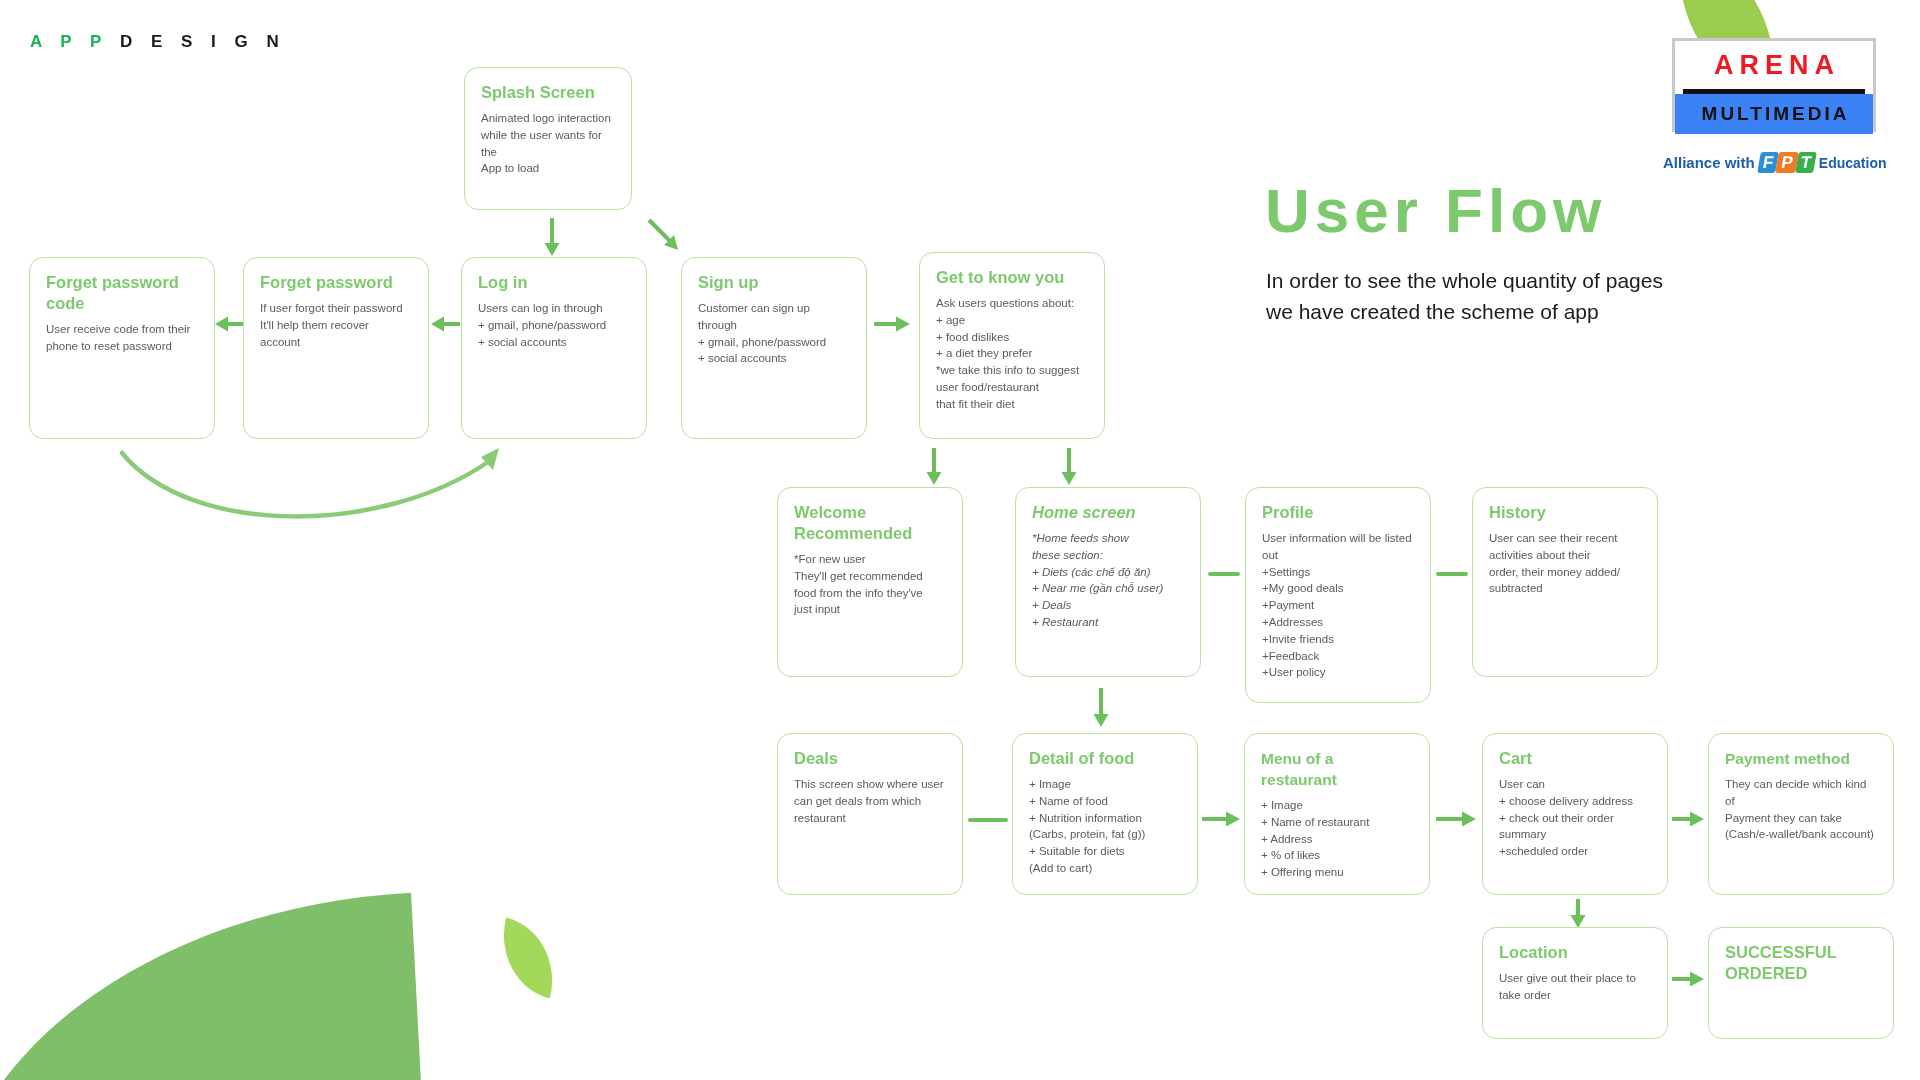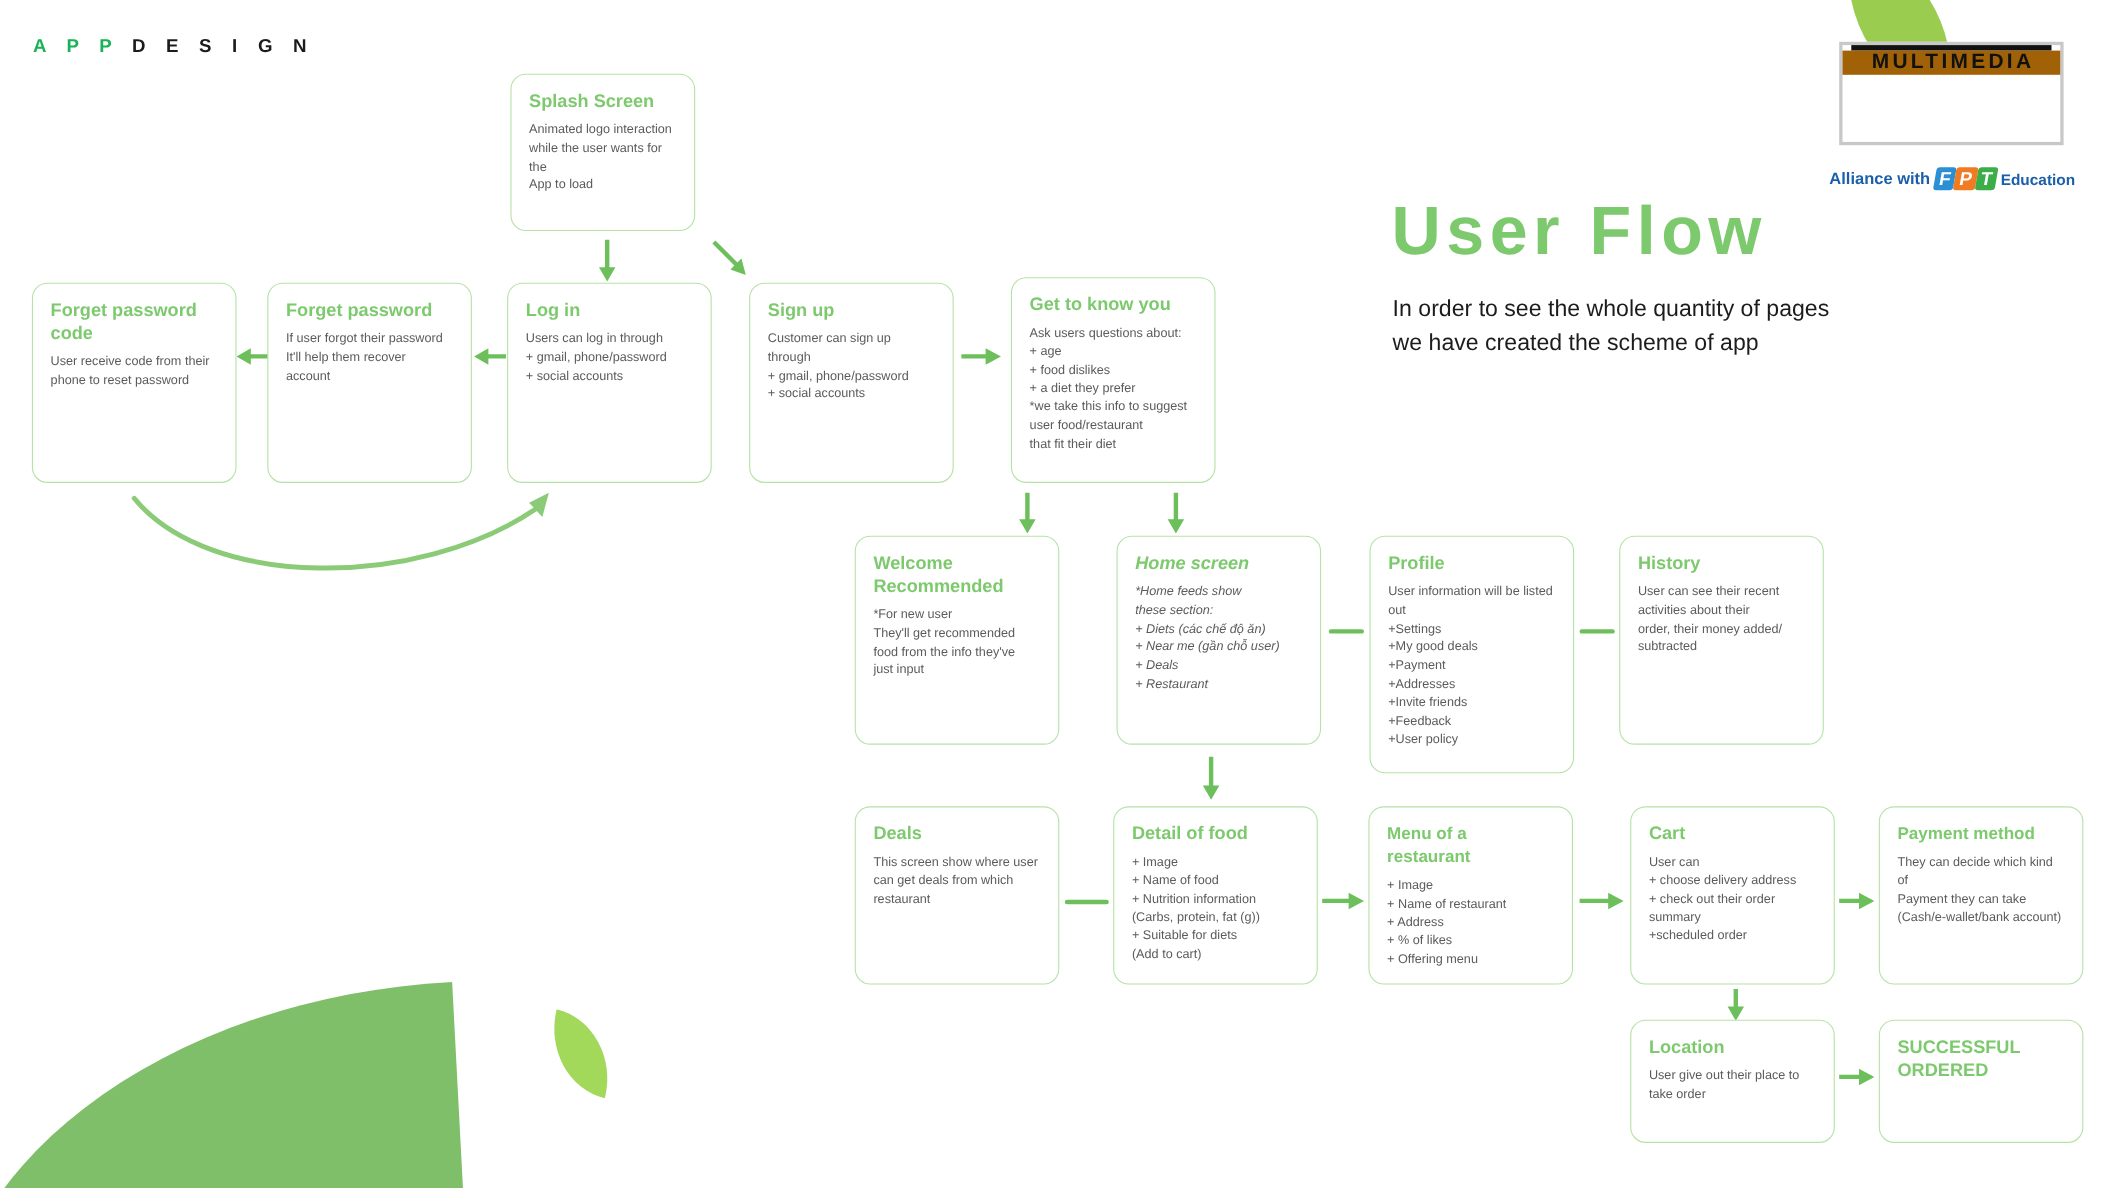--- a/index.html
+++ b/index.html
@@ -68,21 +68,21 @@
   .arena-top{
     height:48px; background:#ffffff;
     display:flex; align-items:center; justify-content:center;
   }
   .arena-word{
     color:#ED1C24; font-weight:bold; font-size:27px; letter-spacing:6px;
     padding-left:6px;
   }
   .arena-rule{ height:5px; background:#111; margin:0 8px; }
   .arena-bot{
-    height:22px; background:#a16207;
+    height:40px; background:#3b82f6;
     display:flex; align-items:center; justify-content:center;
   }
   .arena-multi{
     color:#111; font-weight:bold; font-size:19px; letter-spacing:3px;
     padding-left:3px;
   }
   .alliance{
     position:absolute; left:1663px; top:152px;
     display:flex; align-items:center; gap:4px; z-index:5;
     font-size:15px; font-weight:bold; color:#1B5FAA; white-space:nowrap;
@@ -133,20 +133,23 @@
   <div class="leaf-big"></div>
   <div class="leaf-small"></div>
   <div class="leaf-logo"></div>
 
   <div class="app-design">
     <span class="app">A P P</span>
     <span class="design">D E S I G N</span>
   </div>
 
   <div class="arena-logo">
+    <div class="arena-top">
+      <span class="arena-word">ARENA</span>
+    </div>
     <div class="arena-rule"></div>
     <div class="arena-bot">
       <span class="arena-multi">MULTIMEDIA</span>
     </div>
   </div>
 
   <div class="alliance">
     <span>Alliance with</span>
     <span class="fpt">
       <span class="f">F</span>

